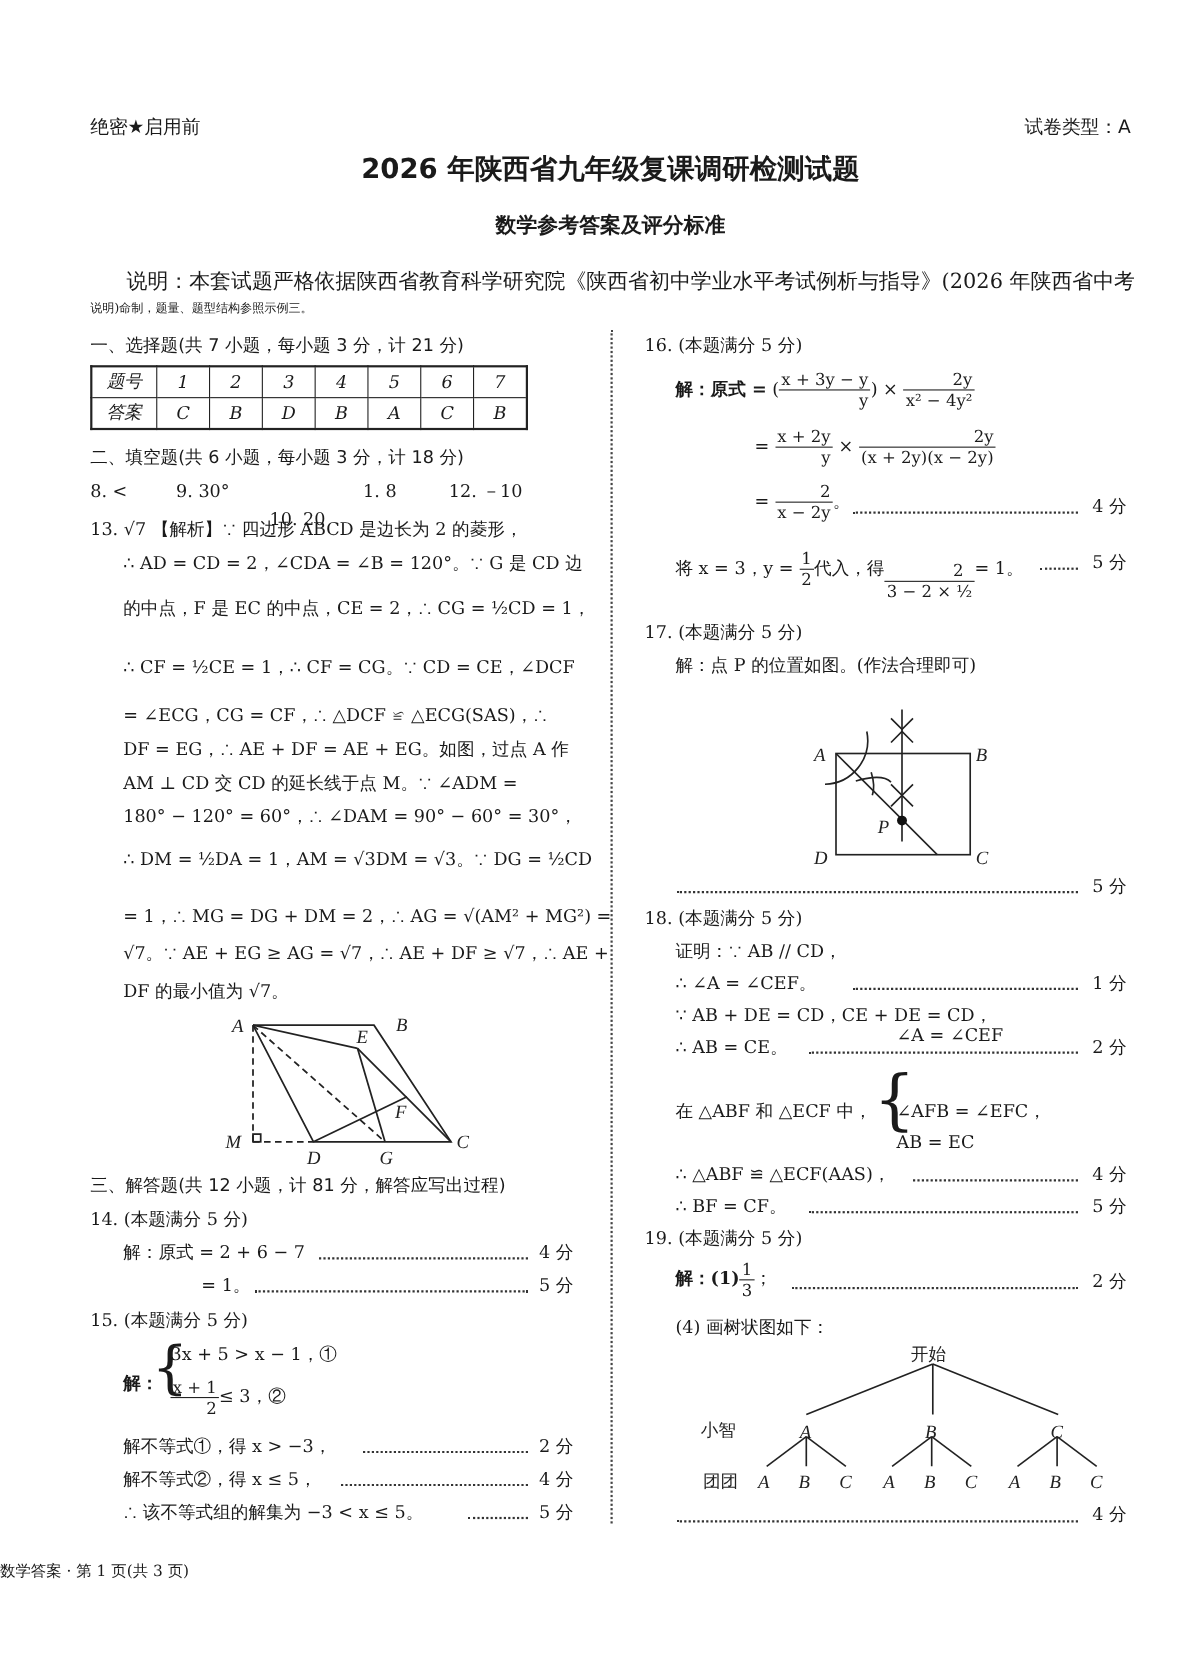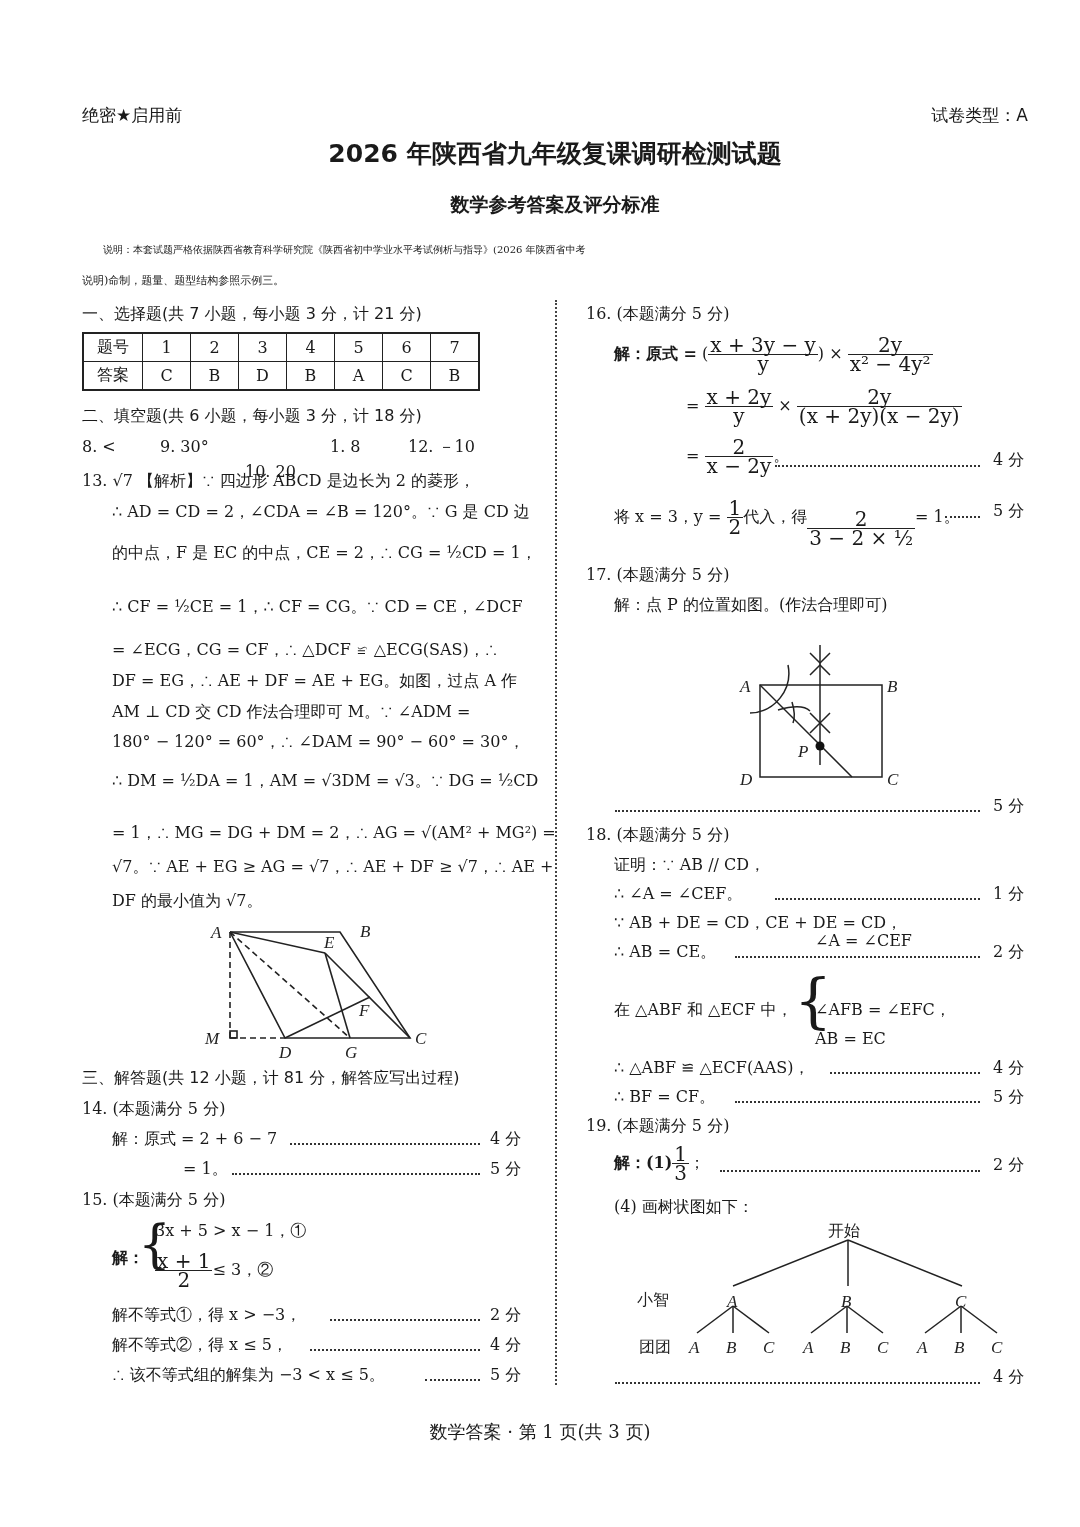--- a/index.html
+++ b/index.html
@@ -9,38 +9,38 @@
   .hdr { font-family:"DejaVu Sans","Liberation Sans",sans-serif; font-size:17px; }
   .title { font-family:"DejaVu Sans","Liberation Sans",sans-serif; font-weight:bold; font-size:25px; left:0; width:1110px; text-align:center; }
   .subtitle { font-family:"DejaVu Sans","Liberation Sans",sans-serif; font-weight:bold; font-size:19px; left:0; width:1110px; text-align:center; }
   .t { font-size:16px; }
   .b { font-weight:bold; }
   .sec { font-family:"DejaVu Sans","Liberation Sans",sans-serif; font-size:16px; }
   .sec b { font-weight:normal; }
   table.ans { border-collapse:collapse; position:absolute; left:82px; top:332px; }
   table.ans td { border:1px solid #222; width:47px; height:27px; text-align:center; font-size:16px; padding:0; }
   table.ans td.h { width:58px; }
-  table.ans { border:2px solid #222; }
-  .frac { display:inline-block; vertical-align:middle; text-align:center; font-size:20px; }
+  table.ans { border:2px solid #222;font-style:italic; }
+  .frac { display:inline-block; vertical-align:middle; text-align:right; font-size:15px; }
   .frac > span { display:block; padding:0 2px; line-height:18px; }
   .frac > span.num { border-bottom:1px solid #222; }
   .divider { position:absolute; left:555px; top:300px; width:0; height:1085px; border-left:2px dotted #444; }
   .leader { position:absolute; border-bottom:2px dotted #333; height:0; }
   svg text { font-family:"Liberation Serif","DejaVu Serif",serif; font-style:italic; font-size:17px; fill:#222; }
   svg .cn { font-family:"DejaVu Sans","Liberation Sans",sans-serif; font-style:normal; font-size:16px; }
   .brace { font-size:52px; font-weight:normal; line-height:1; font-family:"DejaVu Serif",serif; }
 </style>
 </head>
 <body>
 
 <div class="abs hdr" style="left:82px;top:104px;">绝密★启用前</div>
 <div class="abs hdr" style="right:52px;top:104px;">试卷类型：A</div>
 <div class="abs title" style="top:137px;">2026 年陕西省九年级复课调研检测试题</div>
 <div class="abs subtitle" style="top:192px;">数学参考答案及评分标准</div>
-<div class="abs t" style="left:103px;top:243px;font-size:10px;">说明：本套试题严格依据陕西省教育科学研究院《陕西省初中学业水平考试例析与指导》(2026 年陕西省中考</div>
+<div class="abs t" style="left:115px;top:243px;font-size:19px;">说明：本套试题严格依据陕西省教育科学研究院《陕西省初中学业水平考试例析与指导》(2026 年陕西省中考</div>
 <div class="abs t" style="left:82px;top:273px;font-size:11px;">说明)命制，题量、题型结构参照示例三。</div>
 
 <div class="divider"></div>
 
 <div class="abs sec" style="left:82px;top:304px;">
   <b>一、选择题</b><span>(共 7 小题，每小题 3 分，计 21 分)</span>
 </div>
 <table class="ans">
   <tbody>
       <tr>
@@ -75,21 +75,21 @@
 <div class="abs t" style="left:330px;top:437px;">1. 8</div>
 <div class="abs t" style="left:408px;top:437px;">12. －10</div>
 
 <div>
   <div class="abs t" style="left:82px;top:471px;">13. √7  【解析】∵ 四边形 ABCD 是边长为 2 的菱形，</div>
   <div class="abs t" style="left:112px;top:502px;">∴ AD = CD = 2，∠CDA = ∠B = 120°。∵ G 是 CD 边</div>
   <div class="abs t" style="left:112px;top:543px;">的中点，F 是 EC 的中点，CE = 2，∴ CG = ½CD = 1，</div>
   <div class="abs t" style="left:112px;top:597px;">∴ CF = ½CE = 1，∴ CF = CG。∵ CD = CE，∠DCF</div>
   <div class="abs t" style="left:112px;top:640px;">= ∠ECG，CG = CF，∴ △DCF ≌ △ECG(SAS)，∴</div>
   <div class="abs t" style="left:112px;top:671px;">DF = EG，∴ AE + DF = AE + EG。如图，过点 A 作</div>
-  <div class="abs t" style="left:112px;top:702px;">AM ⊥ CD 交 CD 作法合理即可 M。∵ ∠ADM =</div>
+  <div class="abs t" style="left:112px;top:702px;">AM ⊥ CD 交 CD 的延长线于点 M。∵ ∠ADM =</div>
   <div class="abs t" style="left:112px;top:732px;">180° − 120° = 60°，∴ ∠DAM = 90° − 60° = 30°，</div>
   <div class="abs t" style="left:112px;top:771px;">∴ DM = ½DA = 1，AM = √3DM = √3。∵ DG = ½CD</div>
   <div class="abs t" style="left:112px;top:823px;">= 1，∴ MG = DG + DM = 2，∴ AG = √(AM² + MG²) =</div>
   <div class="abs t" style="left:112px;top:857px;">√7。∵ AE + EG ≥ AG = √7，∴ AE + DF ≥ √7，∴ AE +</div>
   <div class="abs t" style="left:112px;top:891px;">DF 的最小值为 √7。</div>
 </div>
 
 <svg class="abs" style="left:195px;top:920px;" width="260" height="145" viewBox="0 0 260 145">
   <g stroke="#222" stroke-width="1.6" fill="none">
     <polyline points="35,12 145,12 215,118 90,118 35,12"></polyline>
@@ -241,13 +241,13 @@
   <text x="178" y="135">A</text>
   <text x="215" y="135">B</text>
   <text x="252" y="135">C</text>
   <text x="292" y="135">A</text>
   <text x="329" y="135">B</text>
   <text x="366" y="135">C</text>
 </svg>
 <div class="leader" style="left:615px;top:1382px;width:365px;"></div>
 <div class="abs t" style="left:993px;top:1367px;">4 分</div>
 
-<div class="abs" style="left:0;width:1080px;text-align:center;top:1420px;font-size:18px;">数学答案 · 第 1 页(共 3 页)</div>
+<div class="abs" style="left:0;width:1080px;text-align:left;top:1420px;font-size:14px;">数学答案 · 第 1 页(共 3 页)</div>
 
 </body></html>

